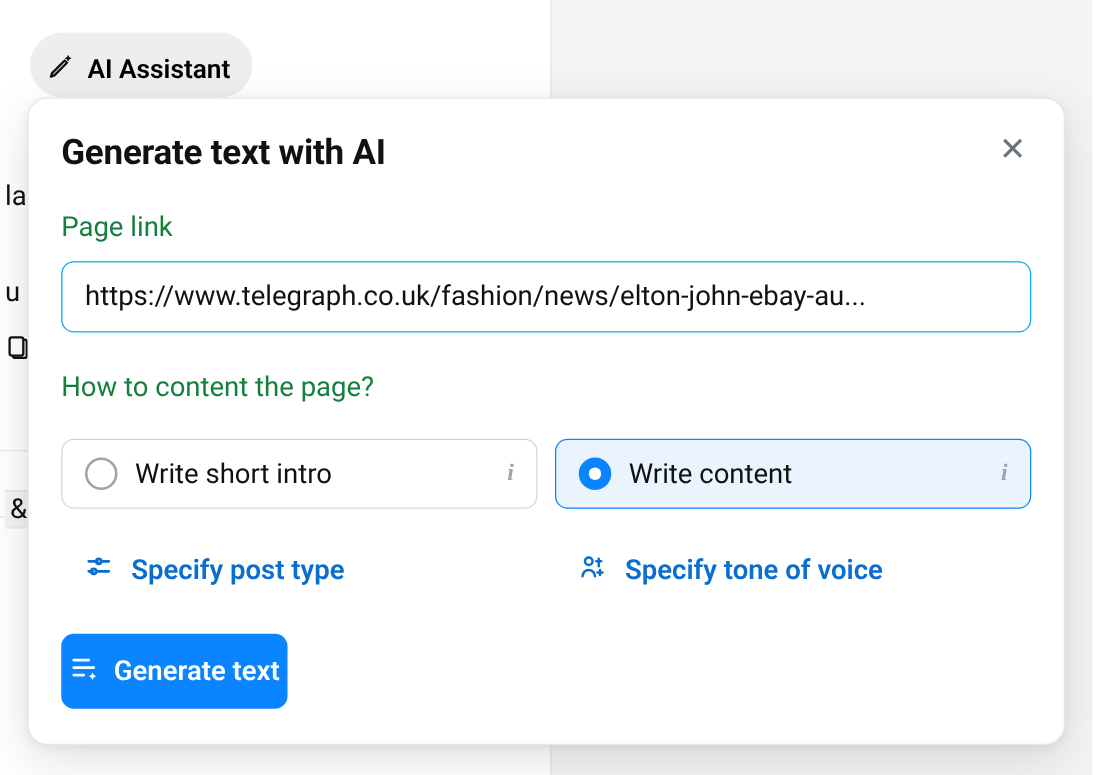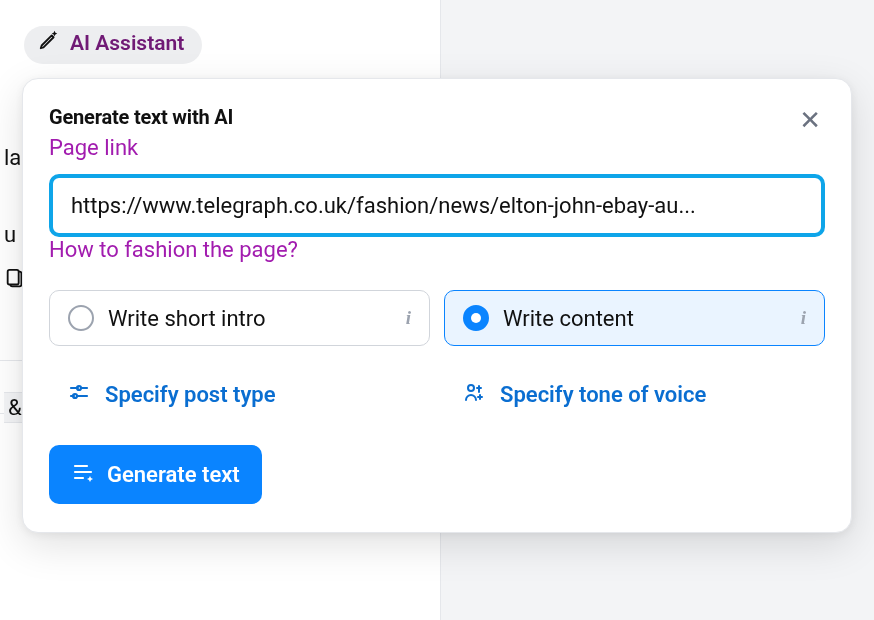--- a/index.html
+++ b/index.html
@@ -39,63 +39,64 @@
       border-top:1px solid #e5e7eb; border-bottom:1px solid #e5e7eb;
     }
     .ai-chip {
       position: absolute;
       left: 24px; top: 26px;
       display: inline-flex;
       align-items: center;
       gap: 10px;
       background: #edeef0;
       border-radius: 999px;
-      padding: 3px 18px 8px 14px;
+      padding: 16px 18px 8px 14px;
       font-size: 21px;
       font-weight: 600;
-      color: #701a75;
+      color: #000000;
       cursor: pointer;
     }
     .ai-chip svg { width: 22px; height: 22px; }
     .modal {
       position: absolute;
       left: 22px; top: 78px;
       width: 830px;
       background: #fff;
       border: 1px solid #e5e7eb;
       border-radius: 16px;
       box-shadow: 0 12px 40px rgba(0,0,0,0.12), 0 2px 8px rgba(0,0,0,0.06);
       padding: 26px 26px 28px 26px;
     }
     .modal-header {
       display: flex;
       justify-content: space-between;
       align-items: flex-start;
     }
     .modal-title {
-      font-size: 20px;
+      font-size: 28px;
       font-weight: 700;
       color: #111;
       letter-spacing: -0.2px;
     }
     .close-btn {
       color: #6b7280;
       font-size: 26px;
       line-height: 1;
       cursor: pointer;
       padding: 2px 4px;
     }
     .label {
       font-size: 22px;
-      color: #a21caf;
+      color: #15803d;
+      margin-top: 32px;
     }
     .text-input {
       width: 100%;
       margin-top: 14px;
-      border: 4px solid #0ea5e9;
+      border: 1px solid #0ea5e9;
       border-radius: 10px;
       padding: 15px 18px;
       font-size: 22px;
       color: #111;
       text-overflow: ellipsis;
       white-space: nowrap;
       overflow: hidden;
       font-family: inherit;
     }
     .options-row {
@@ -168,21 +169,21 @@
     }
     .link-item svg { width: 24px; height: 24px; flex-shrink:0; }
     .generate-btn {
       display: inline-flex;
       align-items: center;
       gap: 12px;
       background: #0a84ff;
       color: #fff;
       border: none;
       border-radius: 10px;
-      padding: 15px 22px;
+      padding: 15px 6px;
       font-size: 22px;
       font-weight: 600;
       margin-top: 30px;
       cursor: pointer;
       font-family: inherit;
     }
     .generate-btn svg { width: 24px; height: 24px; }
   </style>
 </head>
 <body>
@@ -214,21 +215,21 @@
   <div class="modal-header">
     <div class="modal-title">Generate text with AI</div>
     <div class="close-btn">
       <span>✕</span>
     </div>
   </div>
 
   <div class="label">Page link</div>
   <input type="text" class="text-input" value="https://www.telegraph.co.uk/fashion/news/elton-john-ebay-au..." style="">
 
-  <div class="label">How to fashion the page?</div>
+  <div class="label">How to content the page?</div>
 
   <div class="options-row">
     <div class="option-card">
       <div class="radio"></div>
       <div class="option-label">Write short intro</div>
       <div class="info-icon">i</div>
     </div>
     <div class="option-card selected">
       <div class="radio checked"></div>
       <div class="option-label">Write content</div>

